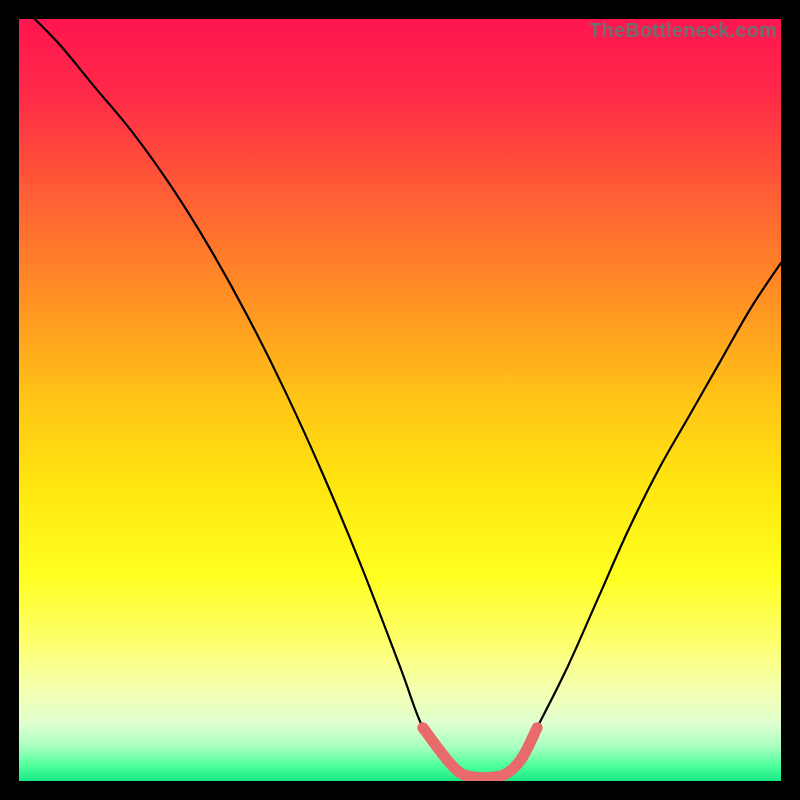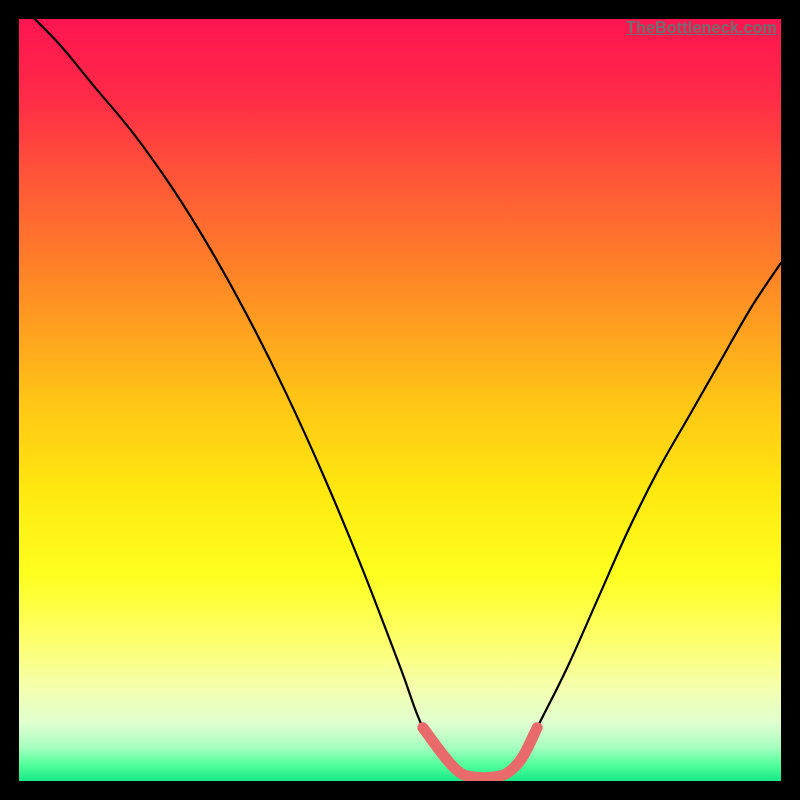--- a/index.html
+++ b/index.html
@@ -22,26 +22,25 @@
     left: 19px;
     top: 19px;
     width: 762px;
     height: 762px;
     overflow: hidden;
   }
   .watermark {
     position: absolute;
     top: 0px;
     right: 4px;
-    font-size: 16px;
+    font-size: 20px;
     font-weight: 600;
     color: #6f6f6f;
     letter-spacing: 0.2px;
     z-index: 10;
-    text-decoration: underline;
   }
 </style>
 </head>
 <body>
 
 <div class="frame">
   <div class="plot">
     <svg width="762" height="762" viewBox="0 0 762 762" preserveAspectRatio="none">
       <defs>
         <linearGradient id="bg-grad" x1="0" y1="0" x2="0" y2="1">

